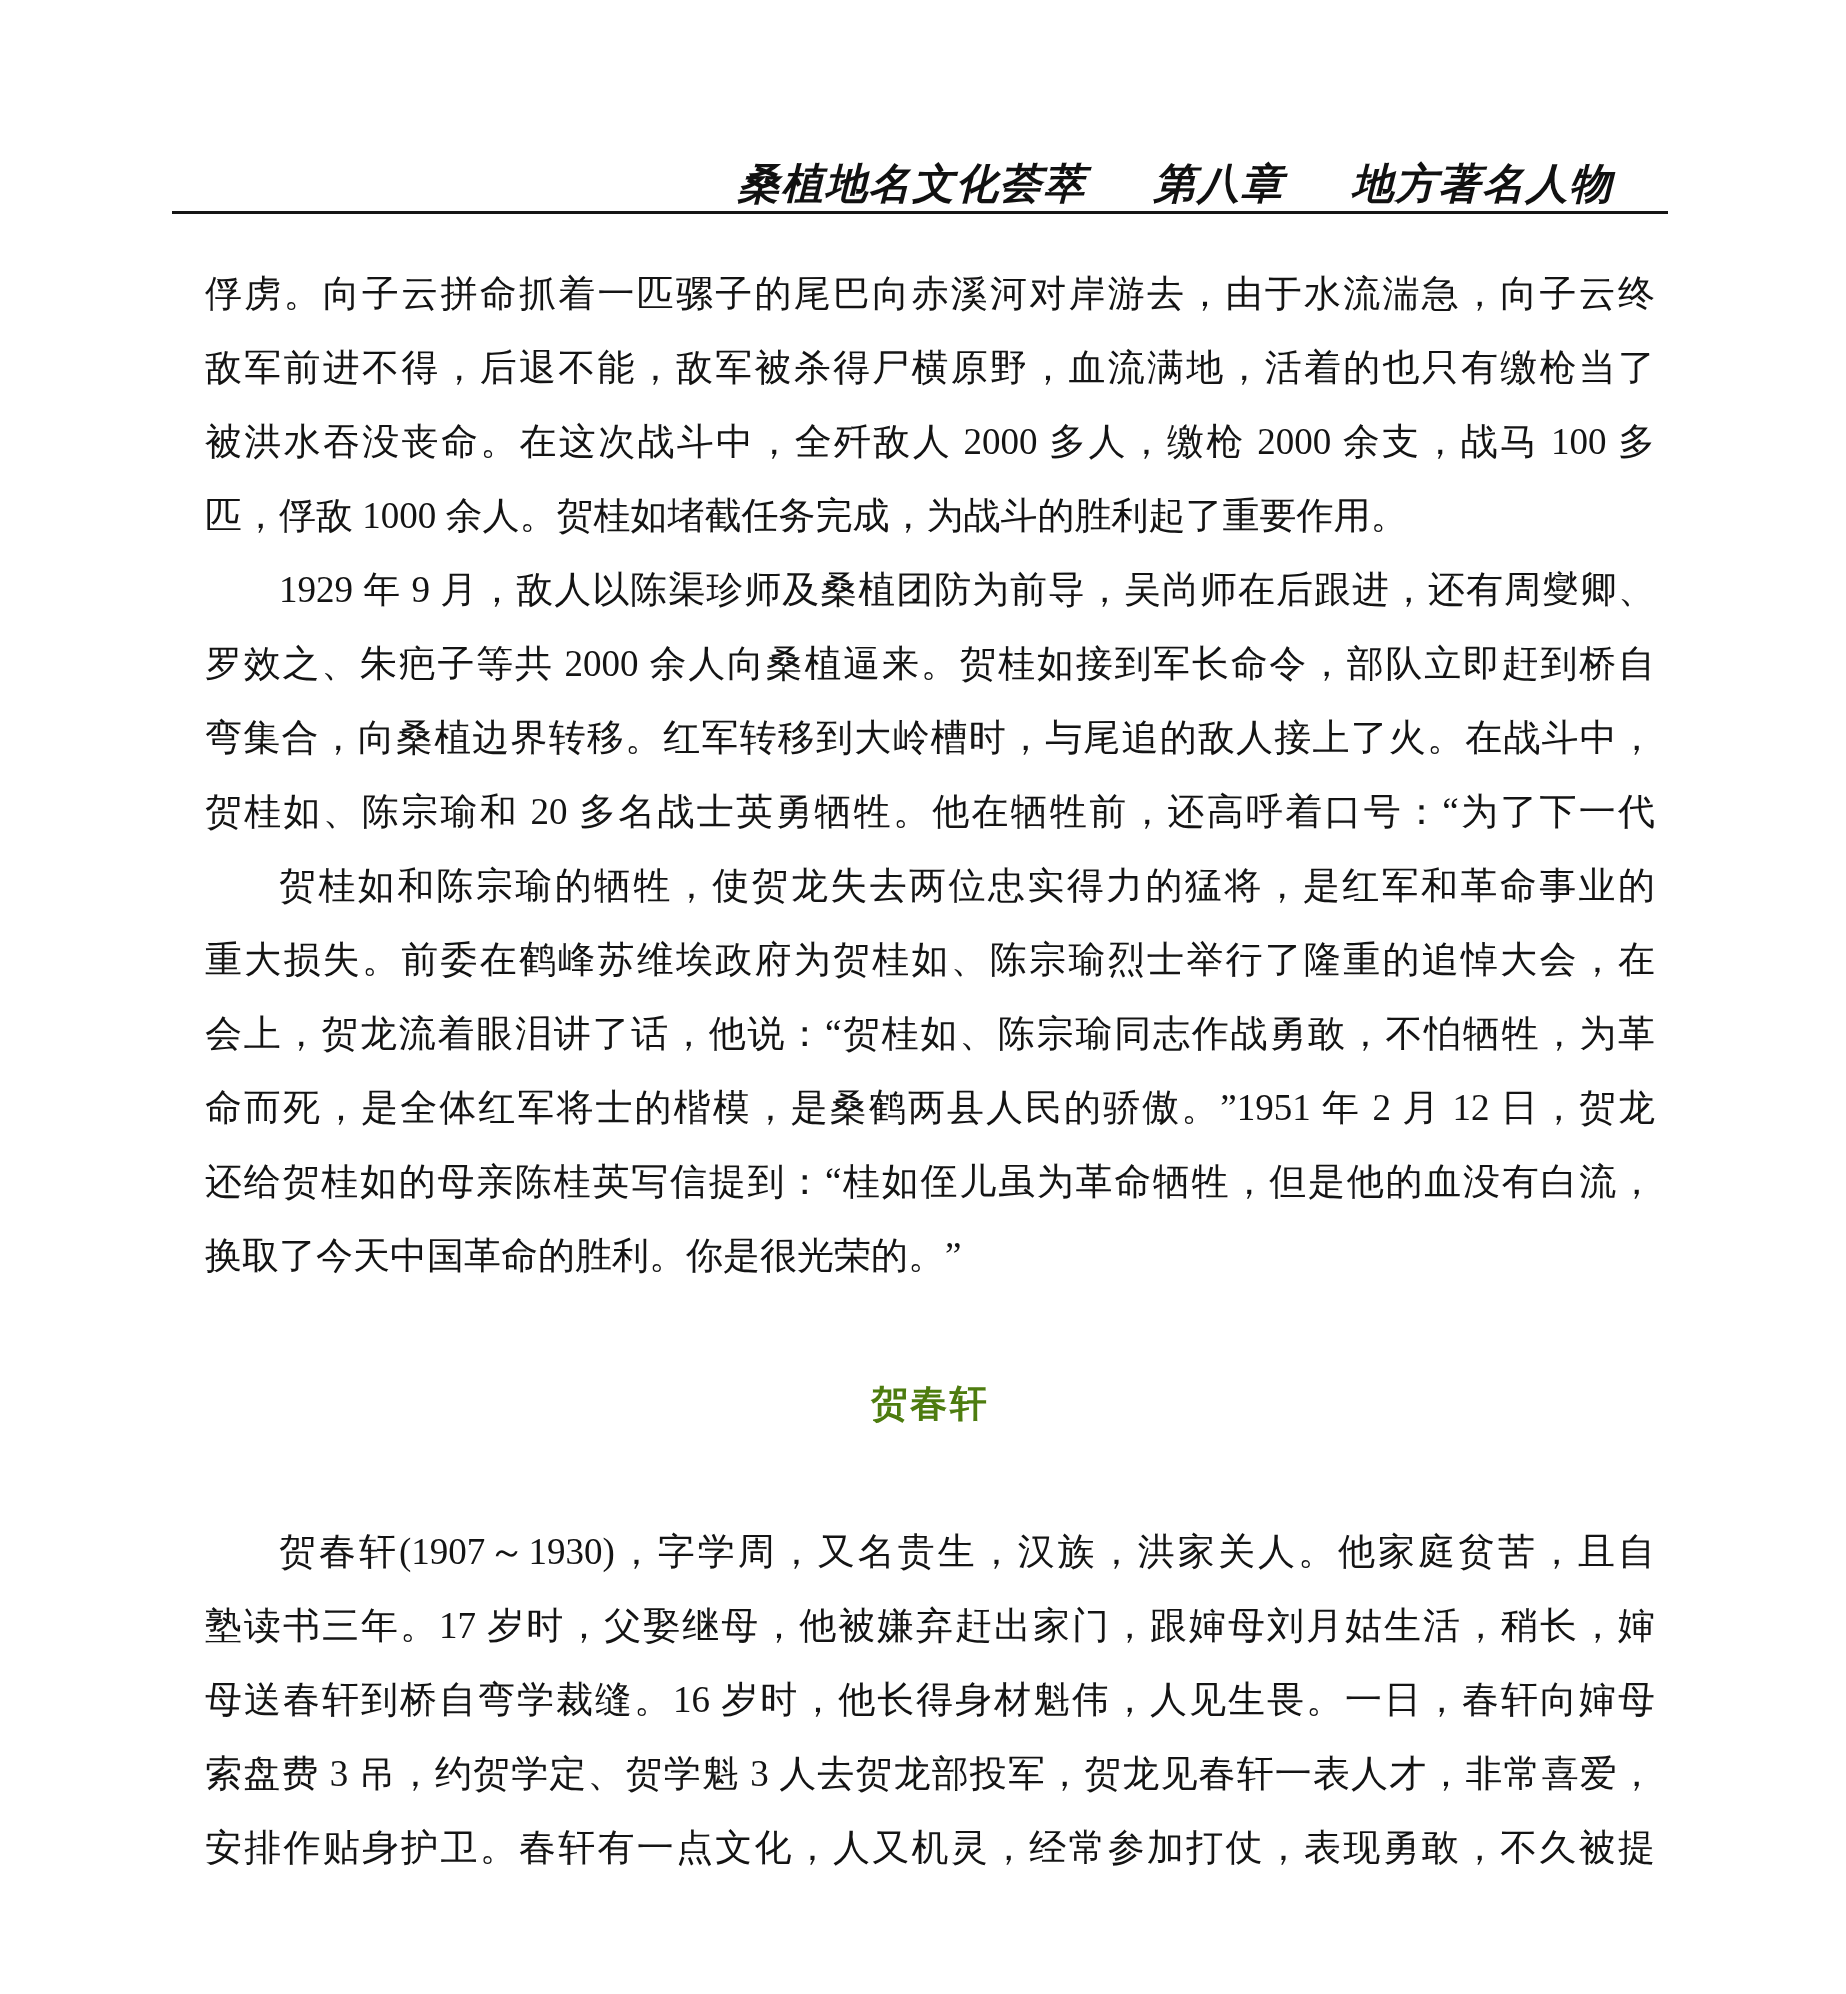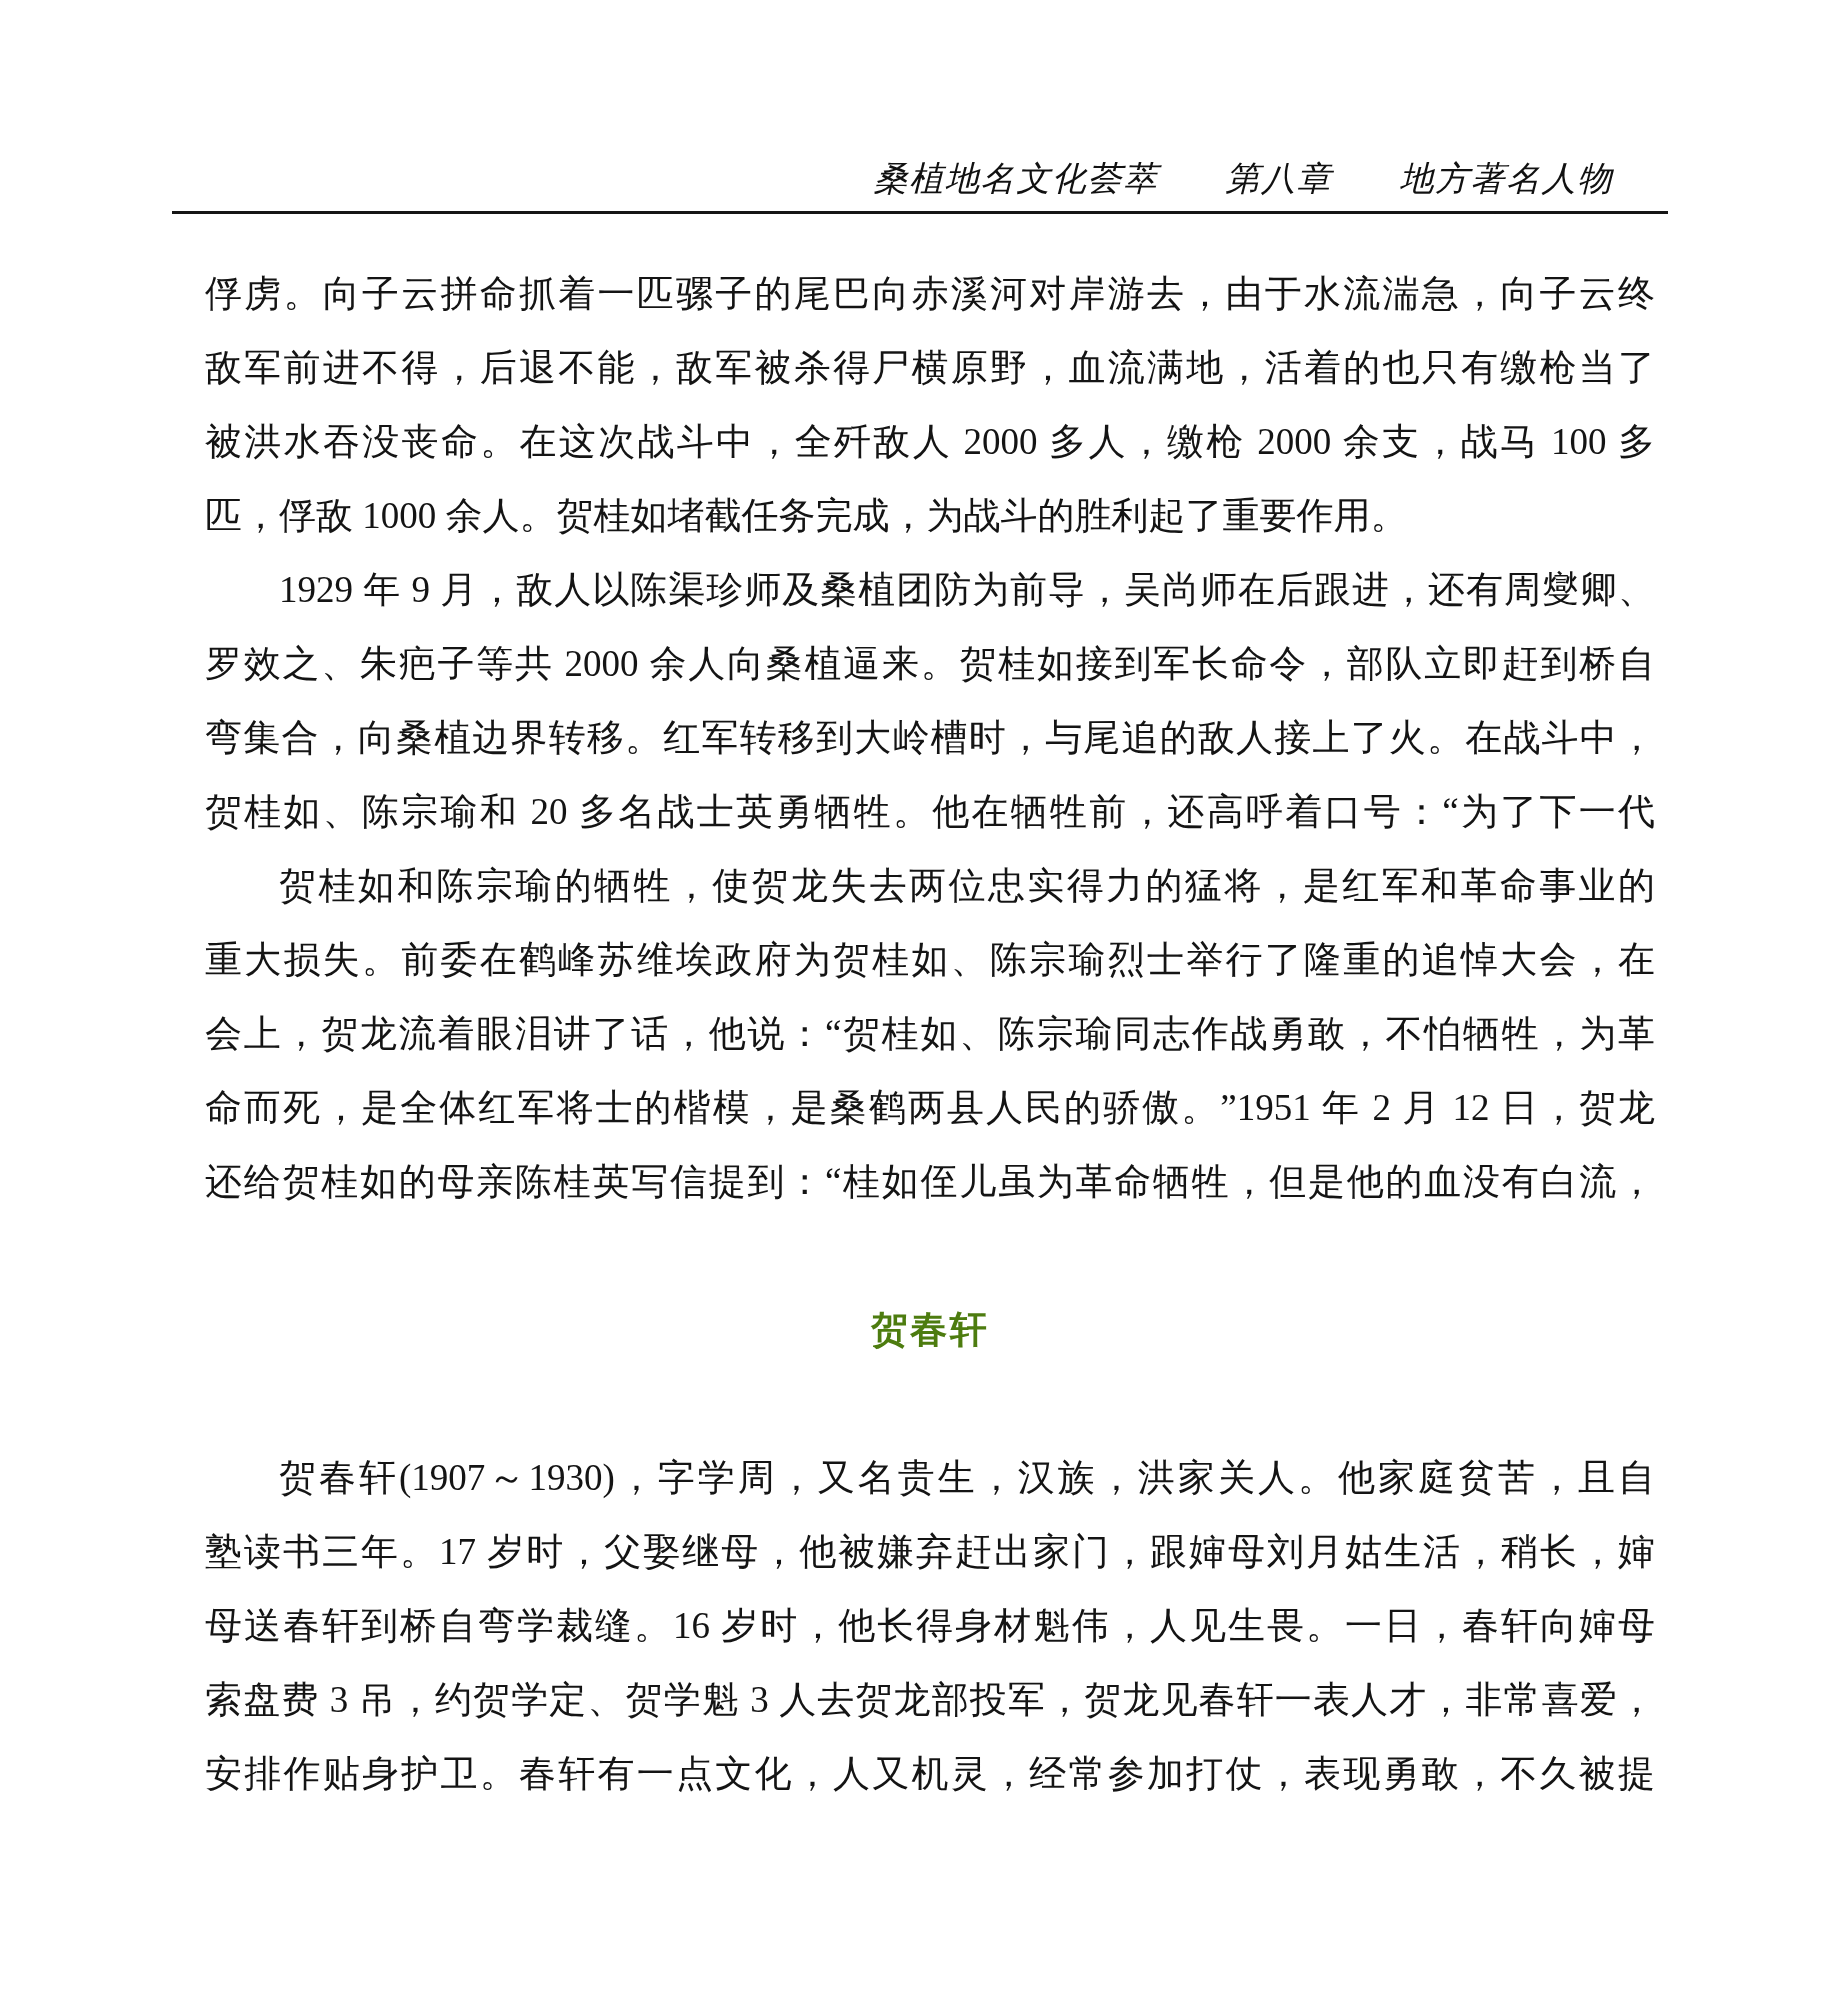--- a/index.html
+++ b/index.html
@@ -12,22 +12,22 @@
     width: 1846px;
     height: 2568px;
     font-family: "Liberation Serif", "DejaVu Serif", serif;
     color: #141414;
     overflow: hidden;
   }
   .page-header {
     position: absolute;
     top: 156px;
     right: 233px;
-    font-size: 34px;
-    font-weight: normal;
+    font-size: 42px;
+    font-weight: bold;
     font-style: italic;
     letter-spacing: 1.6px;
     white-space: nowrap;
     color: #111;
   }
   .page-header .gap {
     display: inline-block;
     width: 67px;
   }
   .header-rule {
@@ -89,20 +89,21 @@
     <div class="line lastline">匹，俘敌 1000 余人。贺桂如堵截任务完成，为战斗的胜利起了重要作用。</div>
     <div class="line indent">1929 年 9 月，敌人以陈渠珍师及桑植团防为前导，吴尚师在后跟进，还有周燮卿、</div>
     <div class="line">罗效之、朱疤子等共 2000 余人向桑植逼来。贺桂如接到军长命令，部队立即赶到桥自</div>
     <div class="line">弯集合，向桑植边界转移。红军转移到大岭槽时，与尾追的敌人接上了火。在战斗中，</div>
     <div class="line">贺桂如、陈宗瑜和 20 多名战士英勇牺牲。他在牺牲前，还高呼着口号：“为了下一代</div>
     <div class="line indent">贺桂如和陈宗瑜的牺牲，使贺龙失去两位忠实得力的猛将，是红军和革命事业的</div>
     <div class="line">重大损失。前委在鹤峰苏维埃政府为贺桂如、陈宗瑜烈士举行了隆重的追悼大会，在</div>
     <div class="line">会上，贺龙流着眼泪讲了话，他说：“贺桂如、陈宗瑜同志作战勇敢，不怕牺牲，为革</div>
     <div class="line">命而死，是全体红军将士的楷模，是桑鹤两县人民的骄傲。”1951 年 2 月 12 日，贺龙</div>
     <div class="line">还给贺桂如的母亲陈桂英写信提到：“桂如侄儿虽为革命牺牲，但是他的血没有白流，</div>
+    <div class="line lastline">换取了今天中国革命的胜利。你是很光荣的。”</div>
     <div class="section-heading">贺春轩</div>
     <div class="line indent">贺春轩(1907～1930)，字学周，又名贵生，汉族，洪家关人。他家庭贫苦，且自</div>
     <div class="line">塾读书三年。17 岁时，父娶继母，他被嫌弃赶出家门，跟婶母刘月姑生活，稍长，婶</div>
     <div class="line">母送春轩到桥自弯学裁缝。16 岁时，他长得身材魁伟，人见生畏。一日，春轩向婶母</div>
     <div class="line">索盘费 3 吊，约贺学定、贺学魁 3 人去贺龙部投军，贺龙见春轩一表人才，非常喜爱，</div>
     <div class="line">安排作贴身护卫。春轩有一点文化，人又机灵，经常参加打仗，表现勇敢，不久被提</div>
   </div>
 
 
 </body></html>

